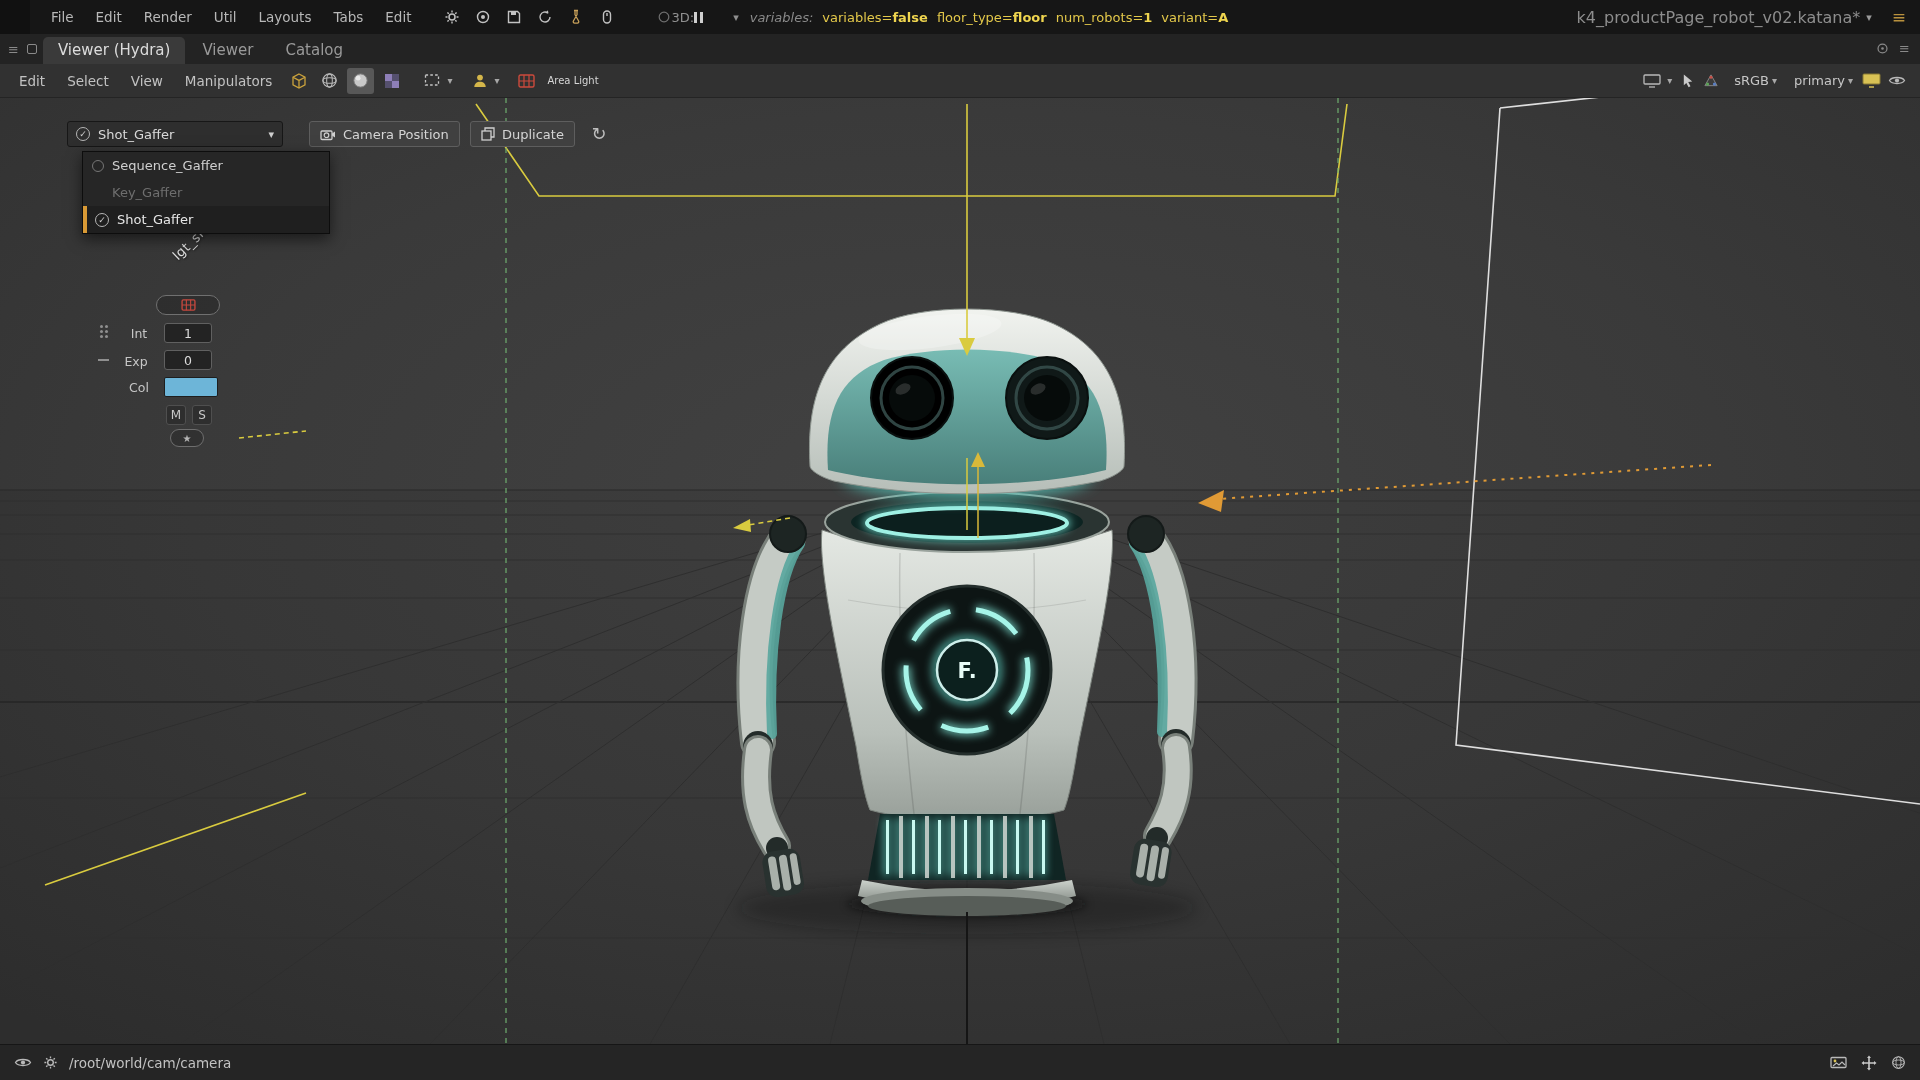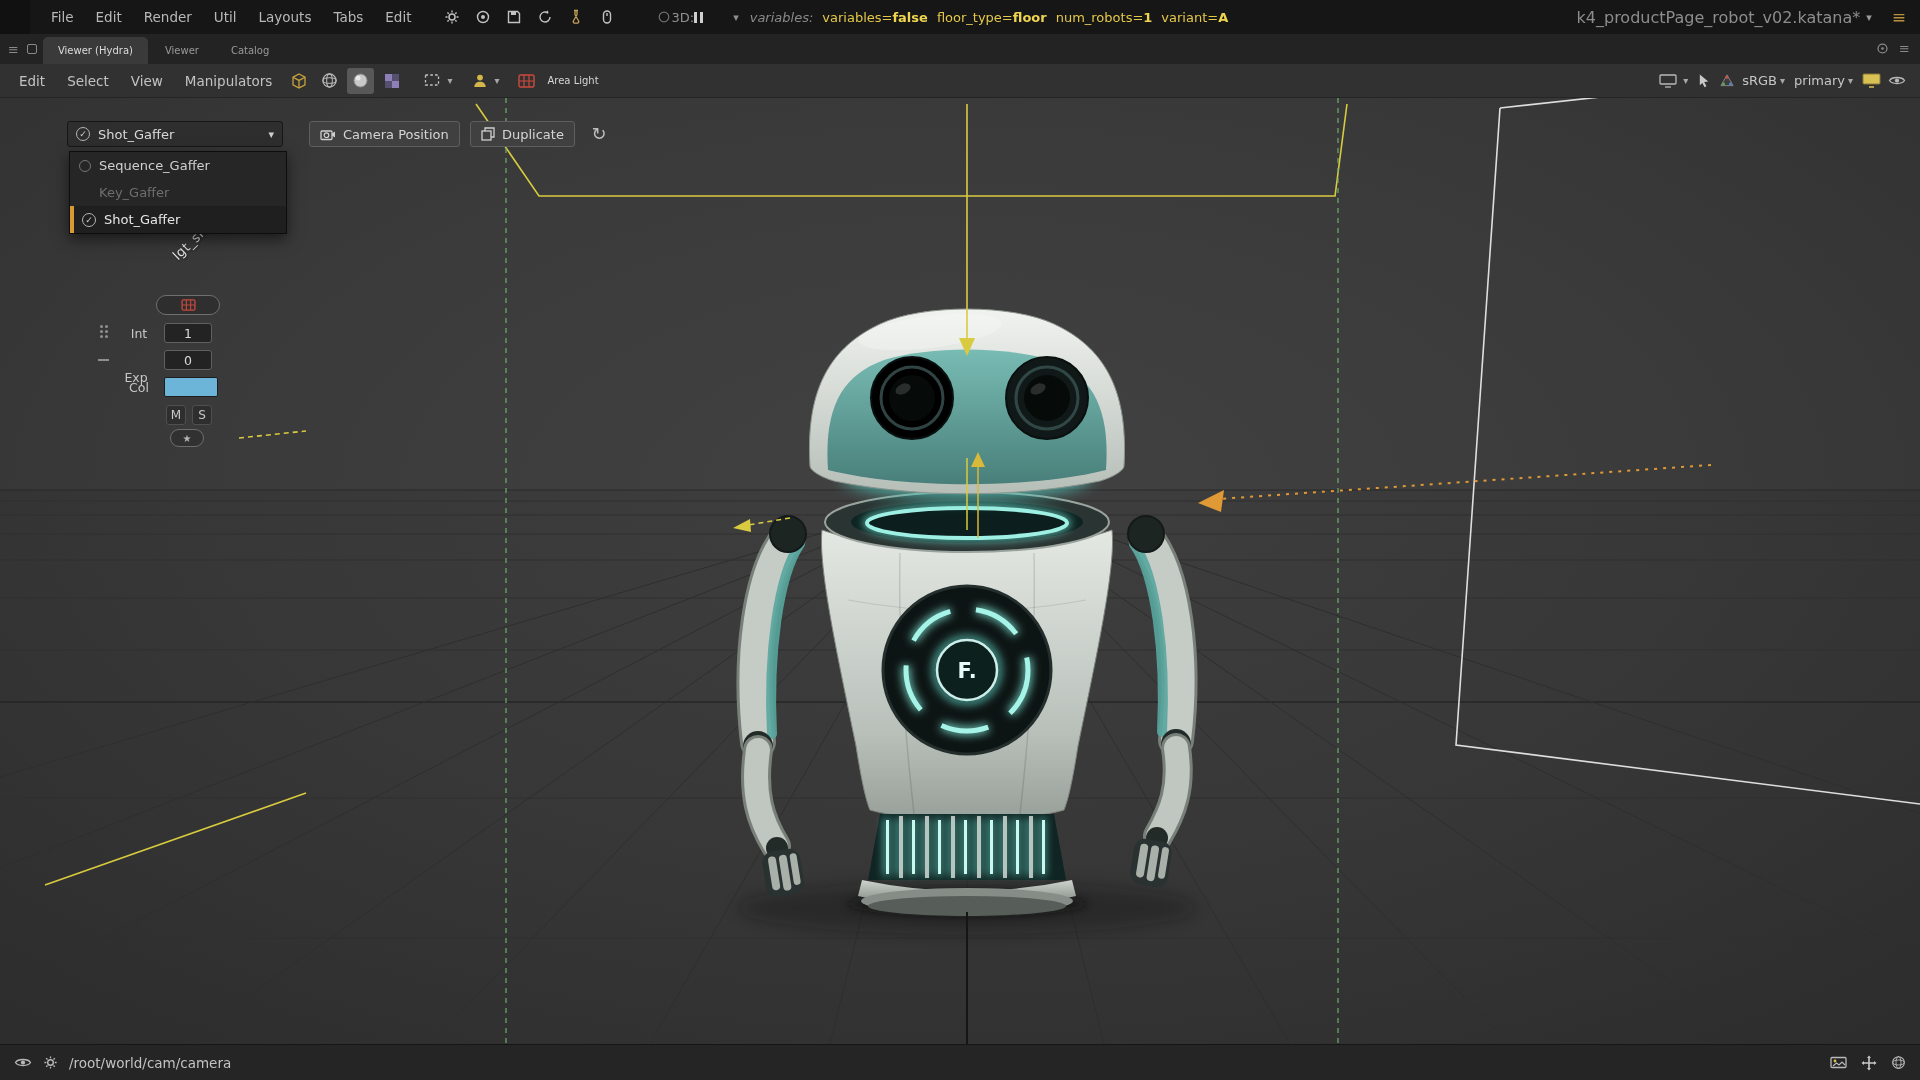--- a/index.html
+++ b/index.html
@@ -23,43 +23,43 @@
   .var-pair{color:#e3c84a;}
   .var-pair b{color:#efd54f;font-weight:bold;}
   .mb-spacer{flex:1;}
   .filename{color:#8d8d8d;font-size:16px;}
   .fn-caret{color:#9a9a9a;font-size:11px;margin-left:6px;}
   .mb-hamburger{color:#b9913d;font-size:17px;margin-left:20px;margin-right:4px;}
   
   .tabbar{position:absolute;top:34px;left:0;right:0;height:30px;background:#232323;display:flex;align-items:flex-end;padding:0 4px;}
   .tb-icons{display:flex;gap:8px;align-items:center;height:100%;padding:0 6px 0 4px;color:#8a8a8a;}
   .tb-sq{width:10px;height:10px;border:1px solid #8a8a8a;border-radius:2px;}
-  .tab{height:27px;line-height:27px;padding:0 15px;font-size:10px;color:#999;border-radius:5px 5px 0 0;margin-right:2px;}
+  .tab{height:27px;line-height:27px;padding:0 15px;font-size:15px;color:#999;border-radius:5px 5px 0 0;margin-right:2px;}
   .tab.active{background:#3a3a3a;color:#dcdcdc;}
   .tabbar-right{position:absolute;right:10px;top:7px;display:flex;gap:10px;align-items:center;color:#8a8a8a;}
   
   .vtoolbar{position:absolute;top:64px;left:0;right:0;height:34px;background:#313131;border-bottom:1px solid #242424;display:flex;align-items:center;padding:0 8px;}
   .vt-menu{padding:0 11px;font-size:13.5px;color:#c2c2c2;}
   .tbtn{width:27px;height:26px;display:flex;align-items:center;justify-content:center;border-radius:3px;margin:0 2px;}
   .tbtn.active{background:#585858;}
   .vt-caret{color:#a8a8a8;font-size:10px;margin:0 2px 0 -1px;}
   .vt-label{color:#d6d6d6;margin-left:5px;font-size:10px;}
   .vt-right{margin-left:auto;display:flex;align-items:center;gap:7px;padding-right:6px;}
-  .vt-dd{color:#c6c6c6;font-size:13px;display:flex;align-items:center;gap:4px;}
+  .vt-dd{color:#c6c6c6;font-size:13px;display:flex;align-items:center;gap:4px;margin-left:8px;}
   .vt-gap{width:10px;}
   
   .viewport{position:absolute;top:98px;left:0;right:0;height:946px;overflow:hidden;
     background:radial-gradient(ellipse 1400px 700px at 50% 42%, #424242 0%, #3a3a3a 55%, #303030 100%);}
   .viewport-svg{position:absolute;inset:0;width:100%;height:100%;}
   
   .gaffer-select{position:absolute;left:67px;top:23px;width:216px;height:26px;background:#2e2e2e;border:1px solid #171717;border-radius:3px;display:flex;align-items:center;gap:8px;padding:0 8px;color:#d9d9d9;font-size:13px;}
   .chk-circle{width:14px;height:14px;border:1.3px solid #b5b5b5;border-radius:50%;display:flex;align-items:center;justify-content:center;font-size:9px;color:#cfcfcf;flex:none;}
   .ring-circle{width:12px;height:12px;border:1.3px solid #8f8f8f;border-radius:50%;flex:none;opacity:.75;}
   .gs-caret{margin-left:auto;color:#cfcfcf;font-size:11px;}
-  .gaffer-menu{position:absolute;left:69px;top:53px;width:218px;background:#262626;border:1px solid #0d0d0d;box-shadow:0 5px 14px rgba(0,0,0,.55);z-index:5;}
+  .gaffer-menu{position:absolute;left:82px;top:53px;width:248px;background:#262626;border:1px solid #0d0d0d;box-shadow:0 5px 14px rgba(0,0,0,.55);z-index:5;}
   .gm-row{height:27px;display:flex;align-items:center;gap:8px;padding:0 9px;font-size:13px;color:#cfcfcf;position:relative;}
   .gm-row.disabled{color:#6e6e6e;}
   .gm-row.selected{background:#1f1f1f;color:#e6e6e6;}
   .gm-row.selected::before{content:"";position:absolute;left:0;top:0;bottom:0;width:4px;background:#d99a35;}
   .gm-row.selected{padding-left:12px;}
   .gm-spacer{width:12px;flex:none;}
   
   .vbtn{position:absolute;height:26px;background:#404040;border:1px solid #5e5e5e;border-radius:3px;display:flex;align-items:center;gap:7px;padding:0 10px;color:#d4d4d4;font-size:13px;}
   .btn-campos{left:309px;top:23px;}
   .btn-dup{left:470px;top:23px;}
@@ -521,21 +521,21 @@
     <div class="lw lw-pill">
       <svg width="15" height="12" viewBox="0 0 17 14">
           <rect x="1" y="1" width="15" height="12" rx="1.5" fill="none" stroke="#c4483e" stroke-width="1.6"></rect>
           <path d="M6 1v12M11 1v12M1 7h15" stroke="#c4483e" stroke-width="1.3"></path>
         </svg>
     </div>
     <span class="dots"></span>
     <span class="lw lw-label" style="left:120px;top:228px;width:38px;">Int</span>
     <div class="lw lw-box" style="left:164px;top:225px;">1</div>
     <span class="dash-handle"></span>
-    <span class="lw lw-label" style="left:114px;top:272px;width:44px;">Exp</span>
+    <span class="lw lw-label" style="left:114px;top:256px;width:44px;">Exp</span>
     <div class="lw lw-box" style="left:164px;top:252px;">0</div>
     <span class="lw lw-label" style="left:120px;top:282px;width:38px;">Col</span>
     <div class="lw-swatch" style="background: rgb(109, 181, 216);"></div>
     <div class="lw-toggle" style="left:166px;top:307px;">M</div>
     <div class="lw-toggle" style="left:192px;top:307px;">S</div>
     <div class="lw-star">
         <span>★</span>
       </div>
   </div>
 

